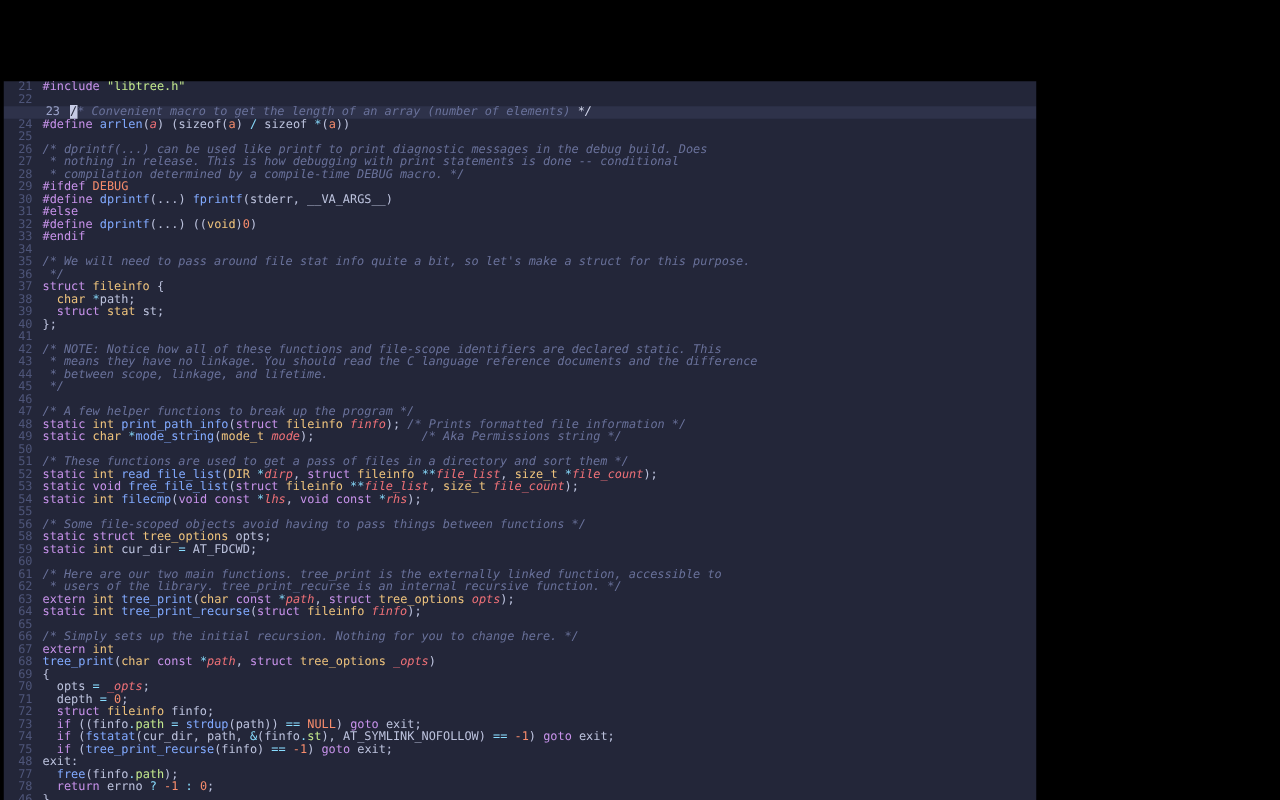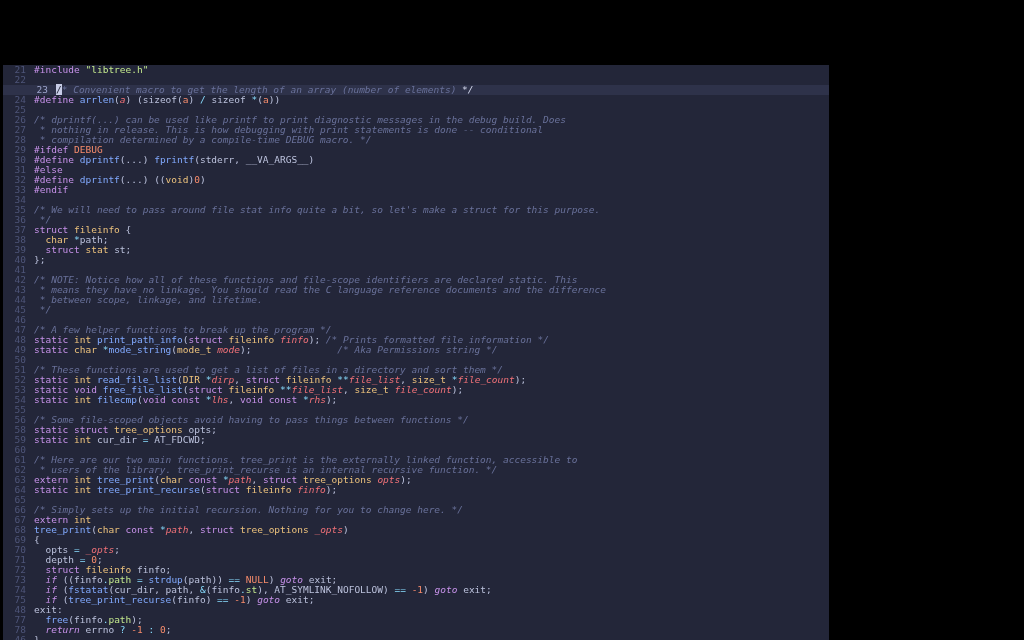--- a/index.html
+++ b/index.html
@@ -12,21 +12,21 @@
     background:#232639;display:flex;flex-direction:column;margin-top:36px;
   }
   #buffer{flex:1;overflow:hidden;font-size:9.5px;}
   .line{height:10px;line-height:10px;display:flex;white-space:pre;}
   .line.cursorline{background:#2e324a;}
   .num{width:23px;flex:none;text-align:right;color:#4e5579;}
   .cursorline .num{color:#9da5cc;padding-left:22px;}
   .code{margin-left:8px;color:#bcc2dd;}
   .tk-w{color:#bcc2dd;}
   .tk-p{color:#c792ea;}
-  .tk-pi{color:#c792ea;font-style:italic;}
+  .tk-pi{color:#c792ea;}
   .tk-t{color:#eec37d;}
   .tk-f{color:#82aaff;}
   .tk-s{color:#c3e88d;}
   .tk-c{color:#69719a;font-style:italic;}
   .tk-o{color:#f78c6c;}
   .tk-y{color:#89ddff;}
   .tk-r{color:#f07178;font-style:italic;}
   .tk-bw{color:#d6daee;font-style:italic;}
   .tk-cur{background:#c7cce6;color:#232639;}
   #statusbar{
@@ -76,21 +76,21 @@
       <div class="line"><span class="num">41</span><span class="code"></span></div>
       <div class="line"><span class="num">42</span><span class="code"><span class="tk-c">/* NOTE: Notice how all of these functions and file-scope identifiers are declared static. This</span></span></div>
       <div class="line"><span class="num">43</span><span class="code"><span class="tk-c"> * means they have no linkage. You should read the C language reference documents and the difference</span></span></div>
       <div class="line"><span class="num">44</span><span class="code"><span class="tk-c"> * between scope, linkage, and lifetime.</span></span></div>
       <div class="line"><span class="num">45</span><span class="code"><span class="tk-c"> */</span></span></div>
       <div class="line"><span class="num">46</span><span class="code"></span></div>
       <div class="line"><span class="num">47</span><span class="code"><span class="tk-c">/* A few helper functions to break up the program */</span></span></div>
       <div class="line"><span class="num">48</span><span class="code"><span class="tk-p">static</span><span class="tk-w"> </span><span class="tk-t">int</span><span class="tk-w"> </span><span class="tk-f">print_path_info</span><span class="tk-w">(</span><span class="tk-p">struct</span><span class="tk-w"> </span><span class="tk-t">fileinfo</span><span class="tk-w"> </span><span class="tk-r">finfo</span><span class="tk-w">); </span><span class="tk-c">/* Prints formatted file information */</span></span></div>
       <div class="line"><span class="num">49</span><span class="code"><span class="tk-p">static</span><span class="tk-w"> </span><span class="tk-t">char</span><span class="tk-w"> </span><span class="tk-y">*</span><span class="tk-f">mode_string</span><span class="tk-w">(</span><span class="tk-t">mode_t</span><span class="tk-w"> </span><span class="tk-r">mode</span><span class="tk-w">);               </span><span class="tk-c">/* Aka Permissions string */</span></span></div>
       <div class="line"><span class="num">50</span><span class="code"></span></div>
-      <div class="line"><span class="num">51</span><span class="code"><span class="tk-c">/* These functions are used to get a list of files in a directory and sort them */</span></span></div>
+      <div class="line"><span class="num">51</span><span class="code"><span class="tk-c">/* These functions are used to get a pass of files in a directory and sort them */</span></span></div>
       <div class="line"><span class="num">52</span><span class="code"><span class="tk-p">static</span><span class="tk-w"> </span><span class="tk-t">int</span><span class="tk-w"> </span><span class="tk-f">read_file_list</span><span class="tk-w">(</span><span class="tk-t">DIR</span><span class="tk-w"> </span><span class="tk-y">*</span><span class="tk-r">dirp</span><span class="tk-w">, </span><span class="tk-p">struct</span><span class="tk-w"> </span><span class="tk-t">fileinfo</span><span class="tk-w"> </span><span class="tk-y">**</span><span class="tk-r">file_list</span><span class="tk-w">, </span><span class="tk-t">size_t</span><span class="tk-w"> </span><span class="tk-y">*</span><span class="tk-r">file_count</span><span class="tk-w">);</span></span></div>
       <div class="line"><span class="num">53</span><span class="code"><span class="tk-p">static void</span><span class="tk-w"> </span><span class="tk-f">free_file_list</span><span class="tk-w">(</span><span class="tk-p">struct</span><span class="tk-w"> </span><span class="tk-t">fileinfo</span><span class="tk-w"> </span><span class="tk-y">**</span><span class="tk-r">file_list</span><span class="tk-w">, </span><span class="tk-t">size_t</span><span class="tk-w"> </span><span class="tk-r">file_count</span><span class="tk-w">);</span></span></div>
       <div class="line"><span class="num">54</span><span class="code"><span class="tk-p">static</span><span class="tk-w"> </span><span class="tk-t">int</span><span class="tk-w"> </span><span class="tk-f">filecmp</span><span class="tk-w">(</span><span class="tk-p">void const</span><span class="tk-w"> </span><span class="tk-y">*</span><span class="tk-r">lhs</span><span class="tk-w">, </span><span class="tk-p">void const</span><span class="tk-w"> </span><span class="tk-y">*</span><span class="tk-r">rhs</span><span class="tk-w">);</span></span></div>
       <div class="line"><span class="num">55</span><span class="code"></span></div>
       <div class="line"><span class="num">56</span><span class="code"><span class="tk-c">/* Some file-scoped objects avoid having to pass things between functions */</span></span></div>
       <div class="line"><span class="num">58</span><span class="code"><span class="tk-p">static struct</span><span class="tk-w"> </span><span class="tk-t">tree_options</span><span class="tk-w"> opts;</span></span></div>
       <div class="line"><span class="num">59</span><span class="code"><span class="tk-p">static</span><span class="tk-w"> </span><span class="tk-t">int</span><span class="tk-w"> cur_dir </span><span class="tk-y">=</span><span class="tk-w"> AT_FDCWD;</span></span></div>
       <div class="line"><span class="num">60</span><span class="code"></span></div>
       <div class="line"><span class="num">61</span><span class="code"><span class="tk-c">/* Here are our two main functions. tree_print is the externally linked function, accessible to</span></span></div>
       <div class="line"><span class="num">62</span><span class="code"><span class="tk-c"> * users of the library. tree_print_recurse is an internal recursive function. */</span></span></div>

